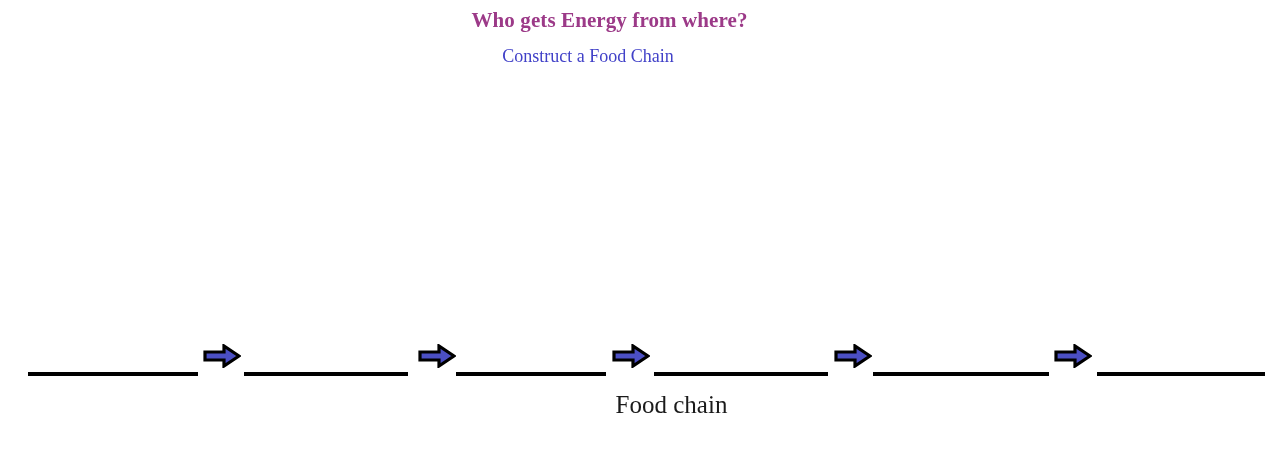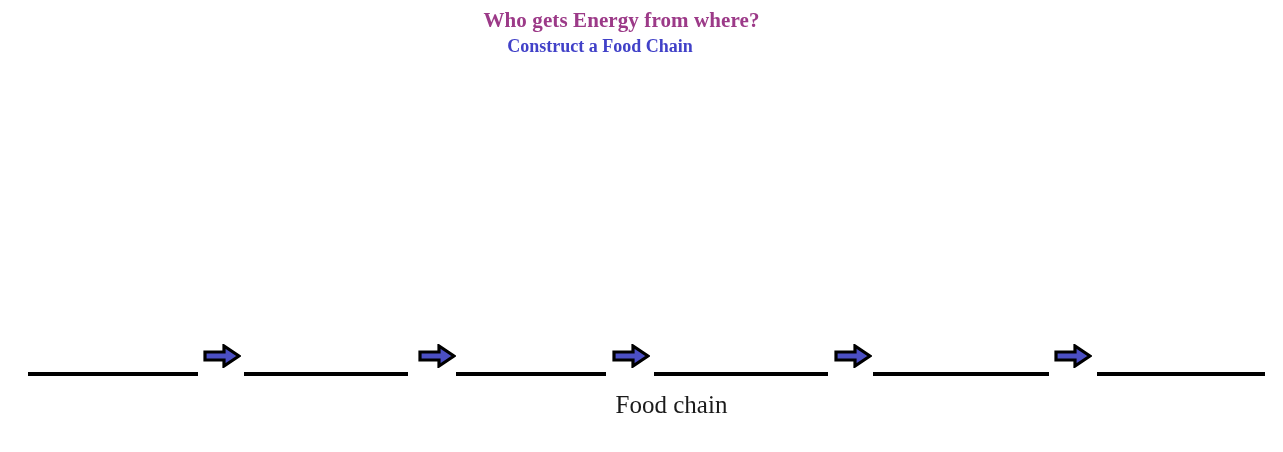--- a/index.html
+++ b/index.html
@@ -18,40 +18,40 @@
 
   #worksheet {
     position: absolute;
     inset: 0;
   }
 
   
   .heading-block {
     position: absolute;
     top: 8px;
-    left: 12px;
+    left: 0;
     width: 1219px;          
     text-align: center;
   }
   .title {
     font-family: "Liberation Serif", "DejaVu Serif", serif;
     font-weight: bold;
     font-size: 21px;
     line-height: 25px;
     color: #9c3a88;
     letter-spacing: 0.1px;
     white-space: nowrap;
   }
   .subtitle {
     font-family: "Liberation Serif", "DejaVu Serif", serif;
-    font-weight: bold;
+    font-weight: normal;
     font-size: 18px;
     line-height: 22px;
     color: #4141c8;
-    margin-top: 2px;
+    margin-top: 12px;
     margin-right: 43px;     
     white-space: nowrap;
   }
 
   
   .chain-row {
     position: absolute;
     top: 330px;
     left: 0;
     width: 1283px;

